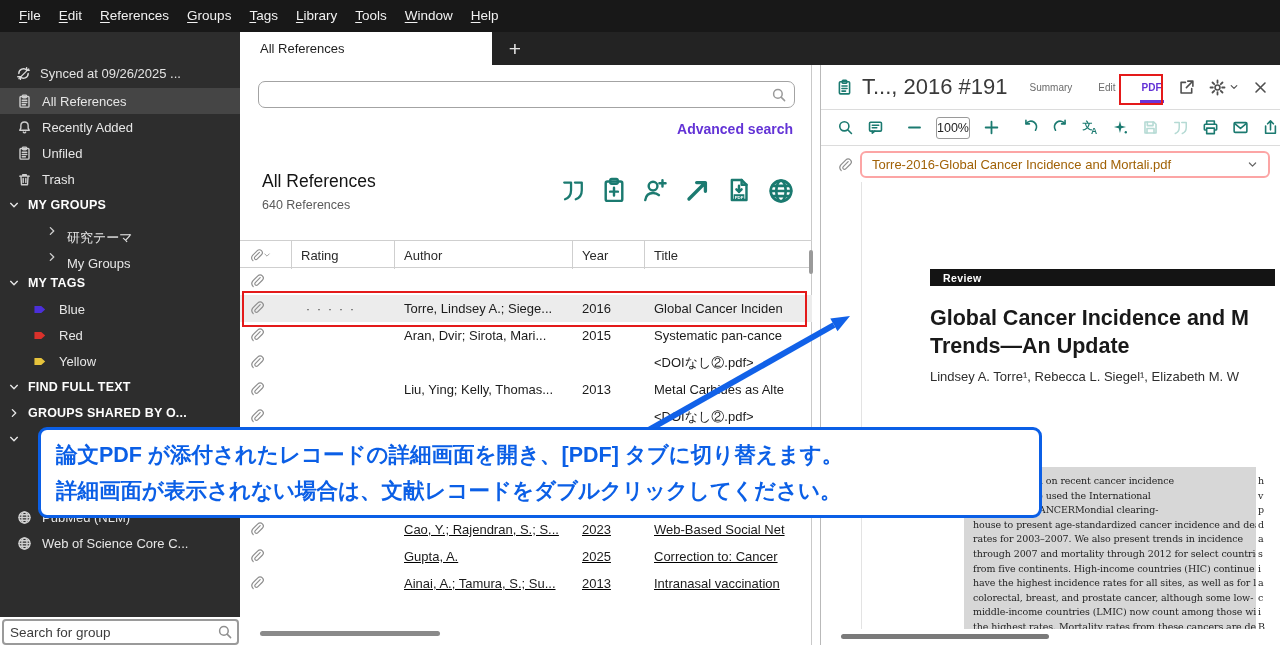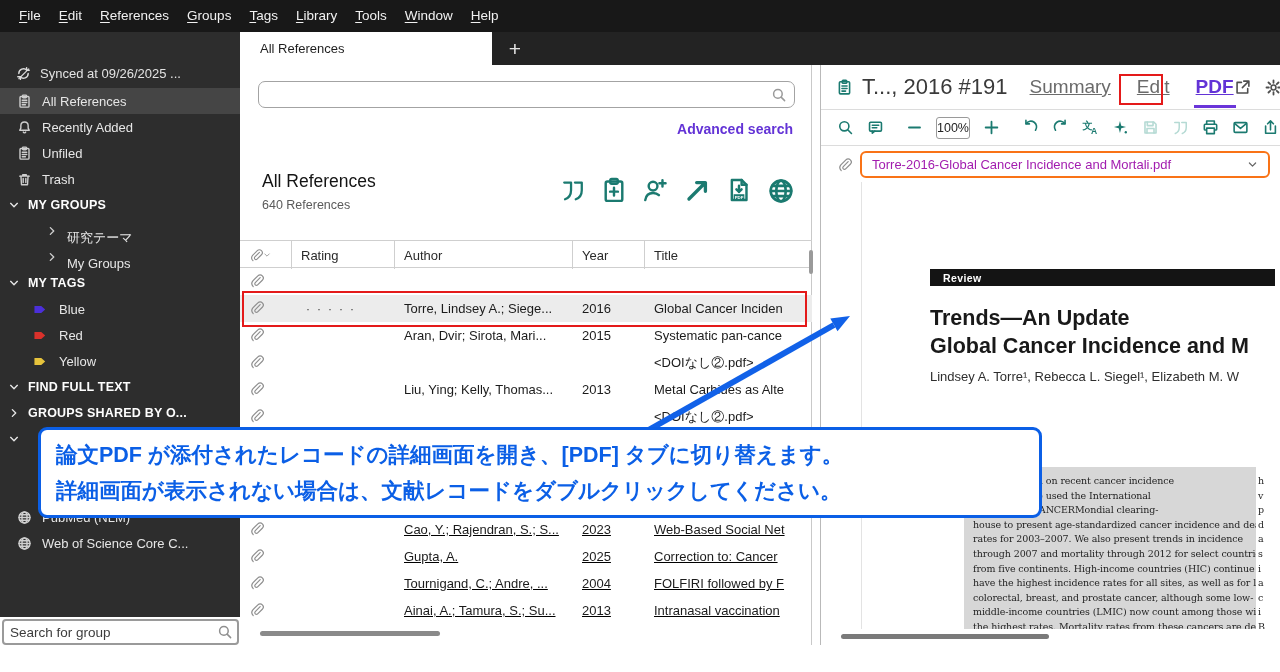--- a/index.html
+++ b/index.html
@@ -68,34 +68,34 @@
   .hscroll-m { position:absolute; left:20px; top:566px; width:180px; height:5px; background:#8a8a8a; border-radius:3px; }
   .vscroll-m { position:absolute; left:569px; top:185px; width:4px; height:24px; background:#9a9a9a; border-radius:2px; }
 
   
   .detail { position:absolute; left:820px; top:65px; width:460px; height:580px; background:#fff;
             border-left:1px solid #b9b9b9; }
   .dhead { position:absolute; left:0; top:0; width:100%; height:45px; border-bottom:1px solid #dcdcdc;
            display:flex; align-items:center; padding:0 12px 0 15px; }
   .dtitle { font-size:22px; color:#3a3a3a; margin-left:9px; white-space:nowrap; }
   .dtabs { display:flex; align-items:center; margin-left:22px; gap:26px; }
-  .dtab { font-size:19px; color:#6b6b6b; position:relative;text-decoration:underline; }
+  .dtab { font-size:10px; color:#6b6b6b; position:relative; }
   .dtab.active { color:#6333d6; font-weight:bold; }
   .dtab.active::after { content:""; position:absolute; left:-2px; right:-2px; bottom:-10px; height:3px; background:#6a35d9; }
   .dhead-icons { margin-left:auto; display:flex; align-items:center; gap:14px; color:#4f4f4f; }
   .dtoolbar { position:absolute; left:0; top:45px; width:100%; height:36px; border-bottom:1px solid #dcdcdc;
               display:flex; align-items:center; padding:0 12px 0 16px; gap:13px; color:#1b7a70; }
   .dtoolbar .gap { margin-left:9px; }
   .dtoolbar .disabled { color:#b5dad4; }
   .zoombox { width:41px; height:22px; border:1.5px solid #9a9a9a; border-radius:3px; display:flex;
              align-items:center; justify-content:center; font-size:12.5px; color:#222; }
   .filerow { position:absolute; left:0; top:81px; width:100%; height:36px; display:flex; align-items:center;
              padding:0 10px 0 16px; }
-  .filedrop { flex:1; height:27px; border:2px solid #f97316; border-radius:6px; margin-left:8px; display:flex;
-              align-items:center; padding:0 10px; font-size:13px; color:#a21caf; background:#fff; }
+  .filedrop { flex:1; height:27px; border:2px solid #fca5a5; border-radius:6px; margin-left:8px; display:flex;
+              align-items:center; padding:0 10px; font-size:13px; color:#a16207; background:#fff; }
   .filedrop .lbl { flex:1; white-space:nowrap; overflow:hidden; }
   .viewer { position:absolute; left:0; top:117px; width:459px; height:447px; background:#fff; overflow:hidden; }
   .pageedge { position:absolute; left:40px; top:0; width:1px; height:100%; background:#e3e3e3; }
   .reviewbar { position:absolute; left:109px; top:87px; width:345px; height:17px; background:#141414;
                color:#fff; font-size:10.5px; font-weight:bold; display:flex; align-items:center;
                padding-left:13px; letter-spacing:.4px; }
   .ptitle { position:absolute; left:109px; top:122px; font-size:21.5px; line-height:28px; font-weight:bold;
             color:#191919; white-space:nowrap; }
   .pauthors { position:absolute; left:109px; top:187px; font-size:13px; color:#2e2e2e; white-space:nowrap; }
   .abstract { position:absolute; left:143px; top:285px; width:292px; background:#d7d7d7; padding:7px 9px;
@@ -470,29 +470,20 @@
           <div class="c dots"></div>
           <div class="c">Gupta, A.</div>
           <div class="c">2025</div>
           <div class="c">Correction to: Cancer</div>
         </div>
         <div class="trow">
           <div class="c"><span class="ic" style="width: 15px; height: 15px; color: rgb(143, 143, 143);"><svg viewBox="0 0 16 16" fill="none" stroke="currentColor" stroke-width="1.5" stroke-linecap="round" stroke-linejoin="round">
                 <path d="M11.9 5 6.7 10.2a1.75 1.75 0 0 0 2.5 2.5l5-5a3.3 3.3 0 0 0-4.7-4.7L4.1 8.4a4.6 4.6 0 0 0 .4 6.1" stroke-width="1.3"></path>
               </svg></span></div>
           <div class="c dots"></div>
-          <div class="c">Tournigand, C.; Andre, ...</div>
-          <div class="c">2004</div>
-          <div class="c">FOLFIRI followed by F</div>
-        </div>
-        <div class="trow">
-          <div class="c"><span class="ic" style="width: 15px; height: 15px; color: rgb(143, 143, 143);"><svg viewBox="0 0 16 16" fill="none" stroke="currentColor" stroke-width="1.5" stroke-linecap="round" stroke-linejoin="round">
-                <path d="M11.9 5 6.7 10.2a1.75 1.75 0 0 0 2.5 2.5l5-5a3.3 3.3 0 0 0-4.7-4.7L4.1 8.4a4.6 4.6 0 0 0 .4 6.1" stroke-width="1.3"></path>
-              </svg></span></div>
-          <div class="c dots"></div>
           <div class="c">Ainai, A.; Tamura, S.; Su...</div>
           <div class="c">2013</div>
           <div class="c">Intranasal vaccination</div>
         </div>
       </div>
     <div class="hscroll-m"></div>
     <div class="vscroll-m"></div>
   </div>
 
   <div class="detail">
@@ -631,22 +622,22 @@
             </svg>
           </span>
       </div>
     </div>
     <div class="viewer">
       <div class="pageedge"></div>
       <div class="reviewbar">
         <span>Review</span>
       </div>
       <div class="ptitle">
+        <div>Global Cancer Incidence and M</div>
         <div>Trends—An Update</div>
-        <div>Global Cancer Incidence and M</div>
       </div>
       <div class="pauthors">Lindsey A. Torre¹, Rebecca L. Siegel¹, Elizabeth M. W</div>
       <div class="abstract" id="abstract">
           <div class="aline">published data on recent cancer incidence</div>
           <div class="aline">worldwide. We used the International</div>
           <div class="aline">on Cancer's CANCERMondial clearing-</div>
           <div class="aline">house to present age-standardized cancer incidence and death</div>
           <div class="aline">rates for 2003–2007. We also present trends in incidence</div>
           <div class="aline">through 2007 and mortality through 2012 for select countries</div>
           <div class="aline">from five continents. High-income countries (HIC) continue to</div>

